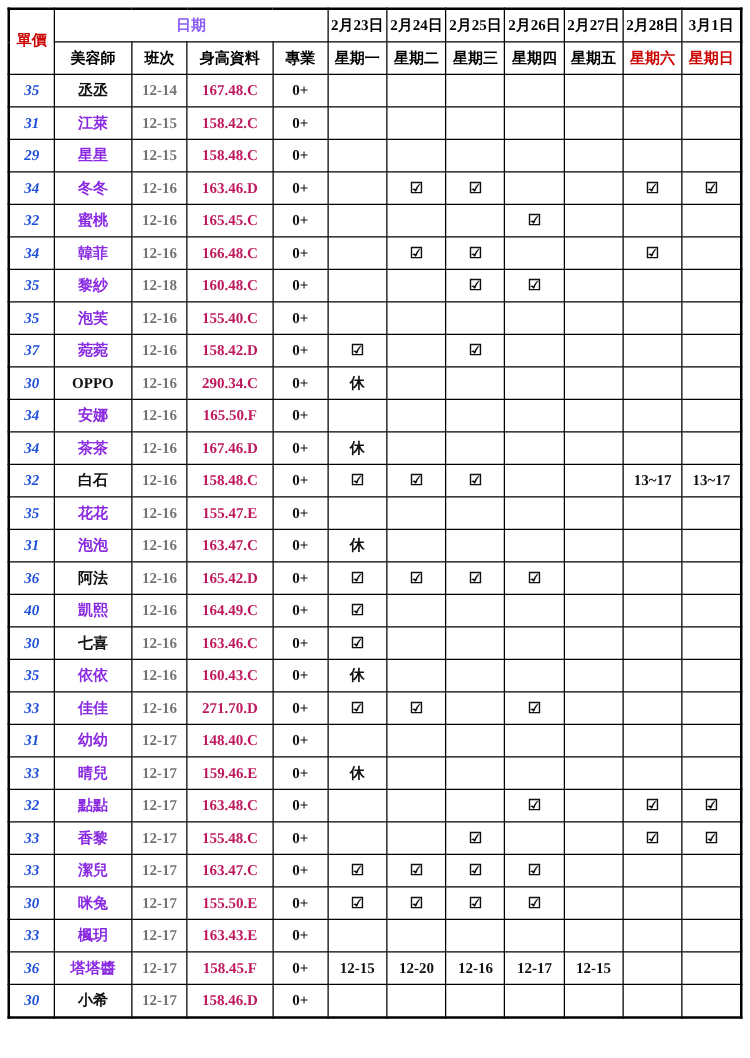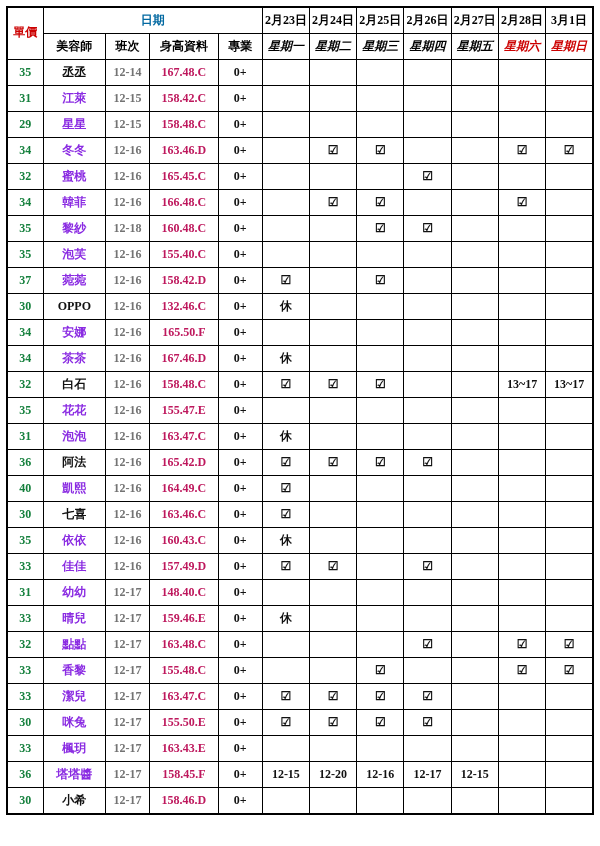--- a/index.html
+++ b/index.html
@@ -41,48 +41,48 @@
   }
   
   col.c-price  { width: 36px; }
   col.c-name   { width: 62px; }
   col.c-shift  { width: 44px; }
   col.c-body   { width: 68px; }
   col.c-spec   { width: 44px; }
   col.c-day    { width: 47px; }
 
   .hdr-date {
-    color: #0369a1;
+    color: #8b5cf6;
     font-size: 12px;
   }
   .hdr-price {
     color: #cc0000;
     font-size: 12px;
     line-height: 13px;
     font-family: Liberation Mono, monospace;
   }
   .hdr-sub {
     color: #000;
     font-size: 12px;
   }
   .hdr-dcell {
     color: #000;
     font-size: 11px;
   }
   .hdr-wcell {
     color: #000;
     font-size: 12px;
-    font-style: italic;
   }
   .hdr-wcell.weekend {
     color: #cc0000;
   }
   .price {
-    color: #15803d;
+    color: #1d4ed8;
     font-size: 13px;
+    font-style: italic;
   }
   .name {
     color: #8a2be2;
     font-size: 13px;
   }
   .name.alt {
     color: #111111;
   }
   .shift {
     color: #737373;
@@ -286,21 +286,21 @@
           <td class="cell-mark">☑</td>
           <td class="cell-mark"></td>
           <td class="cell-mark"></td>
           <td class="cell-mark"></td>
           <td class="cell-mark"></td>
         </tr>
         <tr>
           <td class="price">30</td>
           <td class="name alt">OPPO</td>
           <td class="shift">12-16</td>
-          <td class="bodydata">132.46.C</td>
+          <td class="bodydata">290.34.C</td>
           <td class="spec">0+</td>
           <td class="cell-rest">休</td>
           <td class="cell-mark"></td>
           <td class="cell-mark"></td>
           <td class="cell-mark"></td>
           <td class="cell-mark"></td>
           <td class="cell-mark"></td>
           <td class="cell-mark"></td>
         </tr>
         <tr>
@@ -426,21 +426,21 @@
           <td class="cell-mark"></td>
           <td class="cell-mark"></td>
           <td class="cell-mark"></td>
           <td class="cell-mark"></td>
           <td class="cell-mark"></td>
         </tr>
         <tr>
           <td class="price">33</td>
           <td class="name">佳佳</td>
           <td class="shift">12-16</td>
-          <td class="bodydata">157.49.D</td>
+          <td class="bodydata">271.70.D</td>
           <td class="spec">0+</td>
           <td class="cell-mark">☑</td>
           <td class="cell-mark">☑</td>
           <td class="cell-mark"></td>
           <td class="cell-mark">☑</td>
           <td class="cell-mark"></td>
           <td class="cell-mark"></td>
           <td class="cell-mark"></td>
         </tr>
         <tr>

